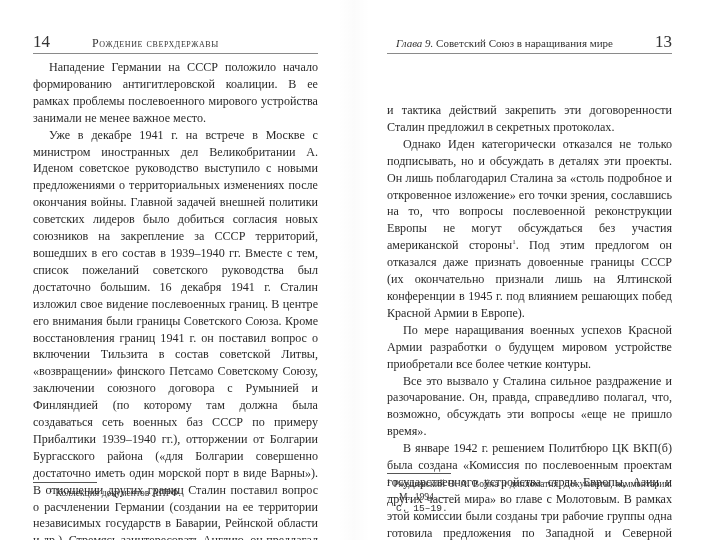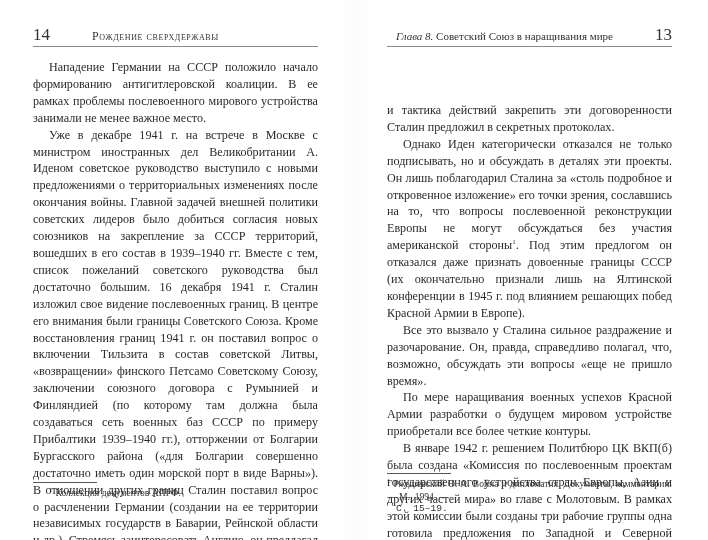--- a/index.html
+++ b/index.html
@@ -19,21 +19,21 @@
       position: absolute;
       top: 0;
       height: 540px;
       background: #ffffff;
     }
     .page.left { left: 0; width: 354px; }
     .page.right { left: 354px; width: 354px; }
 
     .running-head {
       position: absolute;
-      top: 26px;
+      top: 33px;
       height: 20px;
       display: flex;
       align-items: baseline;
       border-bottom: 1px solid #8a8a8a;
     }
     .left .running-head { left: 33px; width: 285px; }
     .right .running-head { left: 33px; width: 285px; justify-content: flex-end; }
 
     .page-num {
       font-family: "Liberation Serif", serif;
@@ -131,29 +131,29 @@
   </div>
 
   <div class="footnote-rule"></div>
   <div class="footnote">
     <span class="fn-mark">1</span><span>Коллекция документов АПРФ.</span>
   </div>
 </div>
 
 <div class="page right">
   <div class="running-head">
-    <span class="head-chapter"><span class="ch-italic">Глава 8.</span> <span>Советский Союз в наращивания мире</span></span>
+    <span class="head-chapter"><span class="ch-italic">Глава 9.</span> <span>Советский Союз в наращивания мире</span></span>
     <span class="page-num">13</span>
   </div>
 
   <div class="body-text">
     <p class="no-indent">и тактика действий закрепить эти договоренности Сталин предложил в секретных протоколах.</p>
     <p><span>Однако Иден категорически отказался не только подписывать, но и обсуждать в деталях эти проекты. Он лишь поблагодарил Сталина за «столь подробное и откровенное изложение» его точки зрения, сославшись на то, что вопросы послевоенной реконструкции Европы не могут обсуждаться без участия американской стороны</span><sup class="fn">1</sup>. <span>Под этим предлогом он отказался даже признать довоенные границы СССР (их окончательно признали лишь на Ялтинской конференции в 1945 г. под влиянием решающих побед Красной Армии в Европе).</span></p>
+    <p>По мере наращивания военных успехов Красной Армии разработки о будущем мировом устройстве приобретали все более четкие контуры.</p>
     <p>Все это вызвало у Сталина сильное раздражение и разочарование. Он, правда, справедливо полагал, что, возможно, обсуждать эти вопросы «еще не пришло время».</p>
-    <p>По мере наращивания военных успехов Красной Армии разработки о будущем мировом устройстве приобретали все более четкие контуры.</p>
     <p>В январе 1942 г. решением Политбюро ЦК ВКП(б) была создана «Комиссия по послевоенным проектам государственного устройства стран Европы, Азии и других частей мира» во главе с Молотовым. В рамках этой комиссии были созданы три рабочие группы одна готовила предложения по Западной и Северной Европе и Британской империи (А. Я. Вышинский и А. А. Соболев), другая — по Центральной, Восточной и Юго-Восточной Европе, Ближнему и Среднему Востоку (В. Г. Деканозов, Я. З. Суриц), третья — по Западному полушарию, Тихоокеанскому бассейну и Восточной Азии (С. А. Лозовский, К. А. Уманский).</p>
 
   </div>
 
   <div class="footnote-rule"></div>
   <div class="footnote">
     <span class="fn-mark">1</span><span>Ржешевский О. А. Война и дипломатия. Документы, комментарии. — М., 1994. —</span>
     <span class="fn-cont">С. 15–19.</span>
   </div>
 </div>

